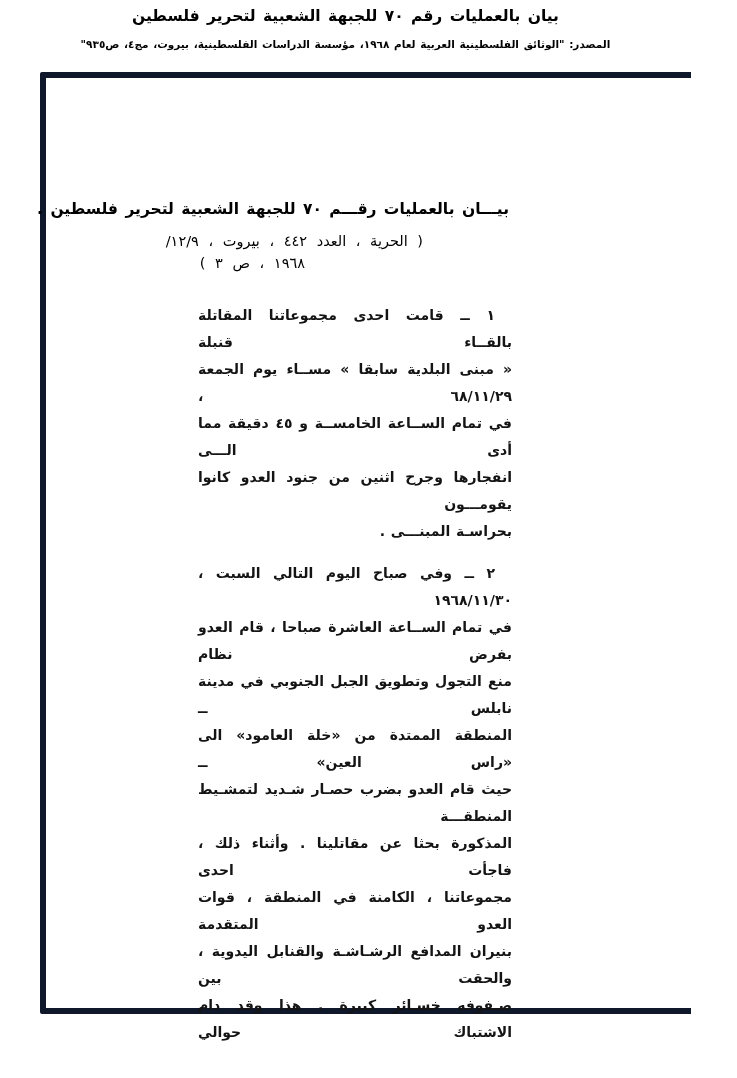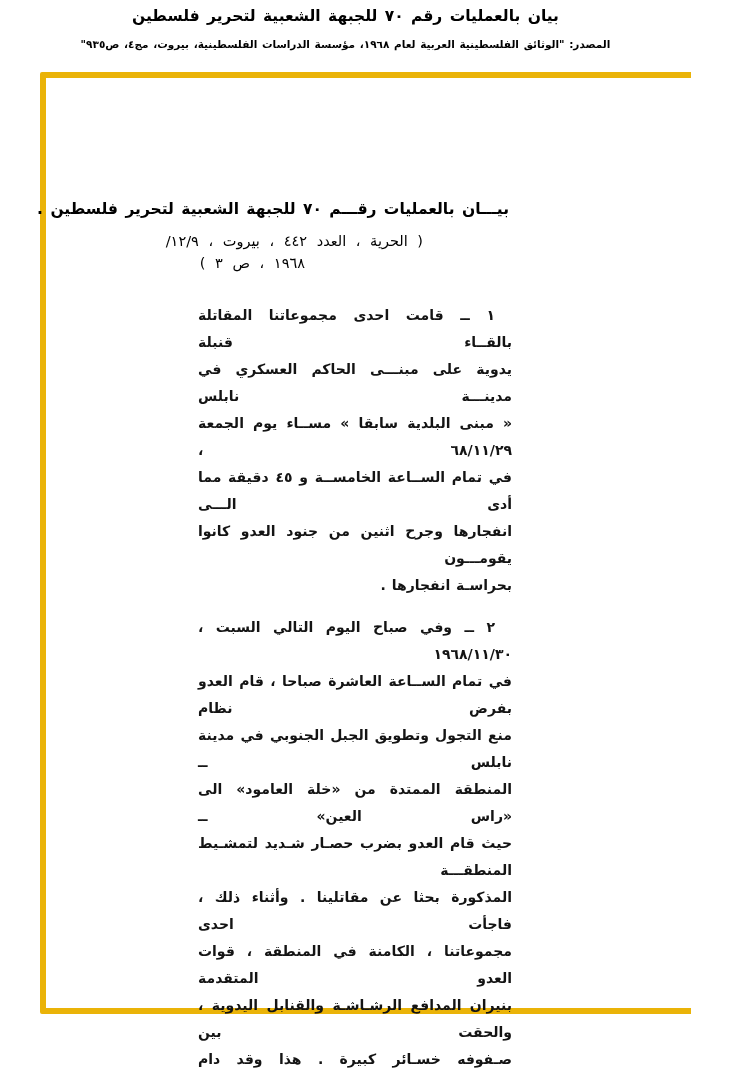--- a/index.html
+++ b/index.html
@@ -12,21 +12,21 @@
     position:absolute;top:7px;left:0;right:0;text-align:center;
     font-size:15.5px;font-weight:bold;letter-spacing:0;word-spacing:2px;
   }
   .hdr-source{
     position:absolute;top:38px;left:0;right:0;text-align:center;
     font-size:10.5px;font-weight:bold;word-spacing:1px;
   }
   
   .frame{
     position:absolute;left:40px;top:72px;width:645px;height:930px;
-    border:6px solid #eab308;border-radius:2px;background:#ffffff;
+    border:6px solid #0f172a;border-radius:2px;background:#ffffff;
   }
   
   .doc-title{
     position:absolute;top:122px;right:182px;
     font-size:15.5px;font-weight:bold;white-space:nowrap;word-spacing:2px;
   }
   .citation{
     position:absolute;top:152px;right:268px;width:345px;
     font-size:14.5px;font-weight:normal;line-height:22px;text-align:right;
     word-spacing:5px;
@@ -58,25 +58,24 @@
 
     <div class="citation">
       <div class="cit-l1">( الحرية ، العدد ٤٤٢ ، بيروت ، ١٢/٩/</div>
       <div class="cit-l2">١٩٦٨ ، ص ٣ )</div>
     </div>
 
     <div class="doc-body">
 
       <div class="para">
         <div class="line indent">١ ــ قامت احدى مجموعاتنا المقاتلة بالقــاء قنبلة</div>
-        <div class="line">يدوية على مبنـــى الحاكم العسكري في مدينـــة نابلس</div>
         <div class="line">« مبنى البلدية سابقا » مســاء يوم الجمعة ٦٨/١١/٢٩ ،</div>
         <div class="line">في تمام الســاعة الخامســة و ٤٥ دقيقة مما أدى الـــى</div>
         <div class="line">انفجارها وجرح اثنين من جنود العدو كانوا يقومـــون</div>
-        <div class="line last">بحراسـة انفجارها .</div>
+        <div class="line last">بحراسـة المبنـــى .</div>
       </div>
 
       <div class="para">
         <div class="line indent">٢ ــ وفي صباح اليوم التالي السبت ، ١٩٦٨/١١/٣٠</div>
         <div class="line">في تمام الســاعة العاشرة صباحا ، قام العدو بفرض نظام</div>
         <div class="line">منع التجول وتطويق الجبل الجنوبي في مدينة نابلس ــ</div>
         <div class="line">المنطقة الممتدة من «خلة العامود» الى «راس العين» ــ</div>
         <div class="line">حيث قام العدو بضرب حصـار شـديد لتمشـيط المنطقـــة</div>
         <div class="line">المذكورة بحثا عن مقاتلينا . وأثناء ذلك ، فاجأت احدى</div>
         <div class="line">مجموعاتنا ، الكامنة في المنطقة ، قوات العدو المتقدمة</div>

